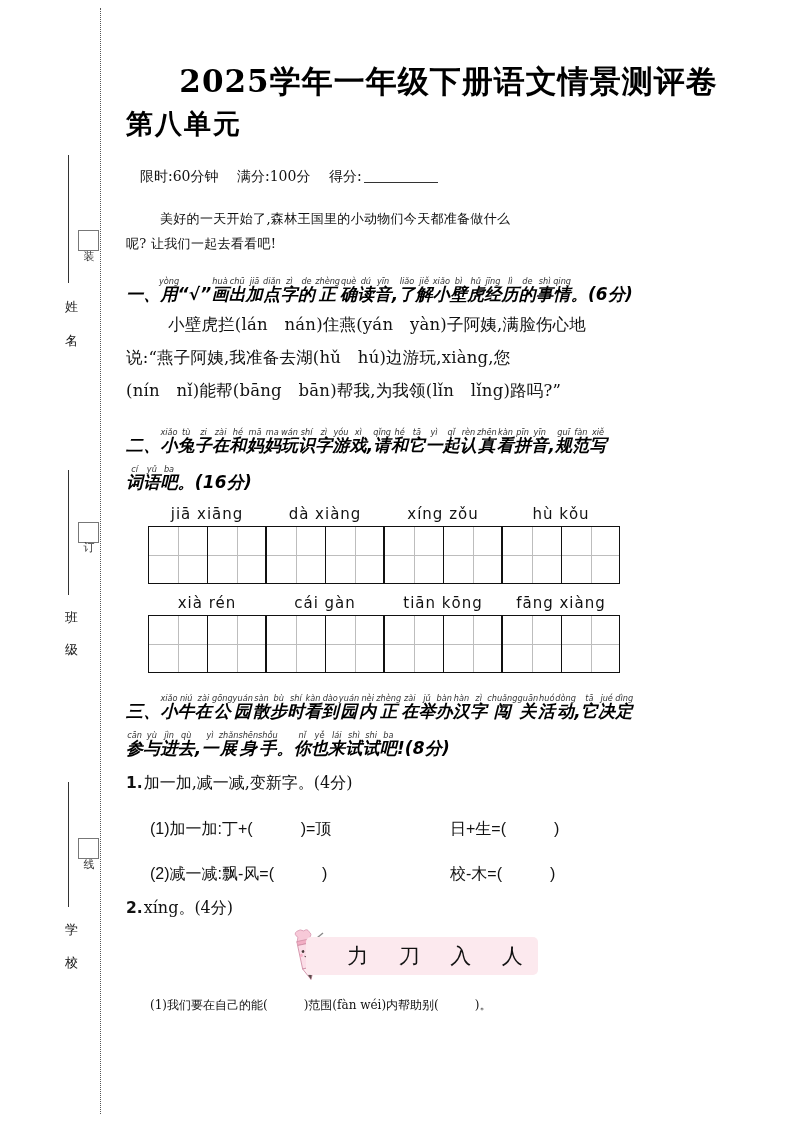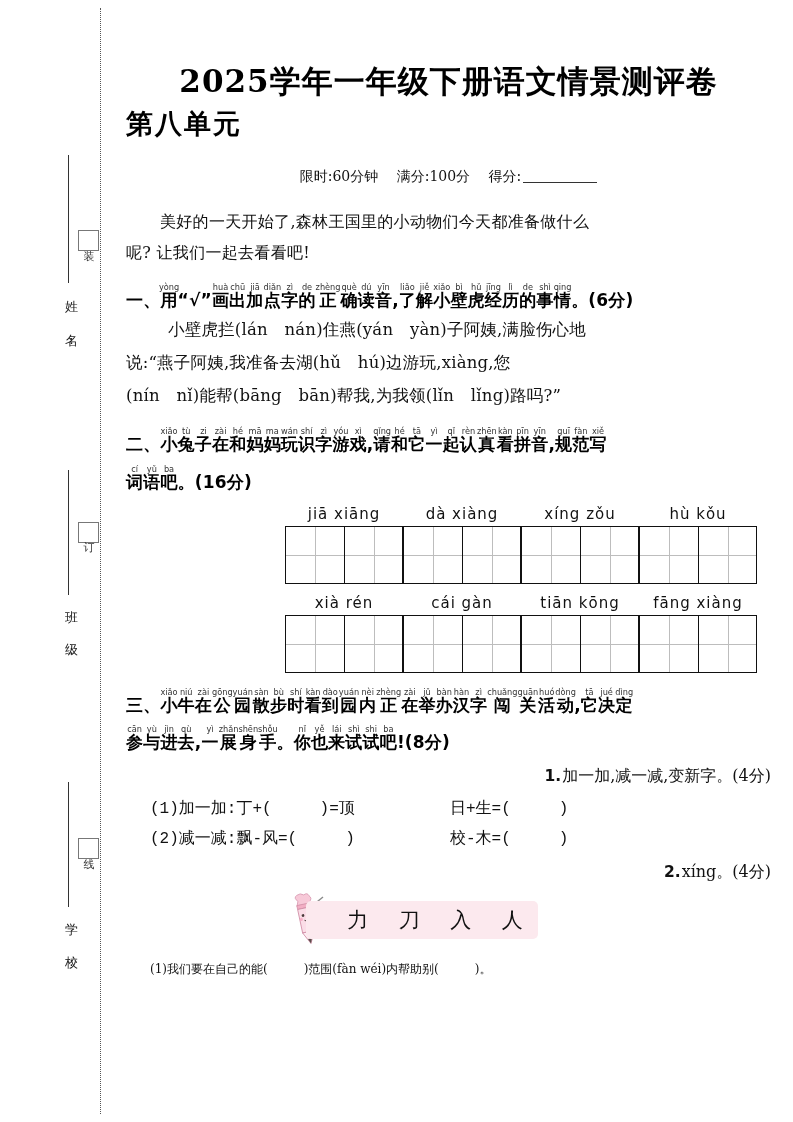--- a/index.html
+++ b/index.html
@@ -97,55 +97,56 @@
     font-size: 27px;
     font-weight: 600;
     text-align: left;
     letter-spacing: 2px;
     margin-top: 4px;
     color: #000;
   }
 
   .meta {
     margin-top: 26px;
-    text-align: center;
+    text-align: left;
     padding-right: 14px;
     font-family: "DejaVu Serif", "Liberation Serif", serif;
     font-size: 14px;
     color: #111;
   }
   .meta span { margin-left: 14px; }
   .meta .blank {
     display: inline-block;
     width: 74px;
     border-bottom: 1px solid #333;
     height: 13px;
     vertical-align: -2px;
     margin-left: 2px;
   }
 
   .intro {
     margin-top: 20px;
     font-family: "DejaVu Serif", "Liberation Serif", serif;
-    font-size: 16px;
+    font-size: 13px;
     line-height: 1.95;
     letter-spacing: 0.3px;
     color: #111;
   }
   .intro .indent { display: inline-block; width: 34px; }
 
   
   .qhead {
-    margin-top: 15px;
+    margin-top: 21px;
     font-family: "DejaVu Sans", "Liberation Sans", sans-serif;
     font-weight: bold;
     font-size: 17px;
     line-height: 1.25;
     color: #000;
     letter-spacing: 0.2px;
+    font-style: italic;
   }
   .qhead ruby { ruby-position: over; }
   .qhead rt {
     font-size: 8.2px;
     font-weight: normal;
     letter-spacing: 0;
     color: #333;
     font-family: "DejaVu Sans", "Liberation Sans", sans-serif;
   }
   .qhead-line2 { margin-top: 9px; }
@@ -157,21 +158,21 @@
     letter-spacing: 0.2px;
     color: #111;
     margin-top: 2px;
   }
   .passage .indent { display: inline-block; width: 42px; }
 
   
   .grid-section { margin-top: 12px; }
   .grid-row {
     display: flex;
-    justify-content: flex-end;
+    justify-content: flex-start;
     margin-bottom: 10px;
     padding: 0 14px 0 22px;
   }
   .grid-item { width: 118px; }
   .grid-pinyin {
     text-align: center;
     font-family: "DejaVu Sans", "Liberation Sans", sans-serif;
     font-size: 15px;
     color: #111;
     margin-bottom: 3px;
@@ -205,33 +206,32 @@
     border-left: 1px solid #bdbdbd;
   }
 
   
   .subq {
     margin-top: 11px;
     font-family: "DejaVu Serif", "Liberation Serif", serif;
     font-size: 16px;
     color: #111;
     line-height: 1.55;
-    text-align: right;
   }
   .subq .num {
     font-family: "DejaVu Sans", "Liberation Sans", sans-serif;
     font-weight: bold;
     font-size: 15.5px;
     margin-right: 1px;
   }
   .subline {
-    font-family: Liberation Mono, monospace;
+    font-family: Liberation Sans, sans-serif;
     font-size: 16px;
     color: #111;
-    margin-top: 9px;
+    margin-top: 24px;
     padding-left: 24px;
     display: flex;
   }
   .subline .left { width: 300px; }
 
   
   .wordbank-wrap {
     position: relative;
     margin-top: 14px;
     height: 46px;

